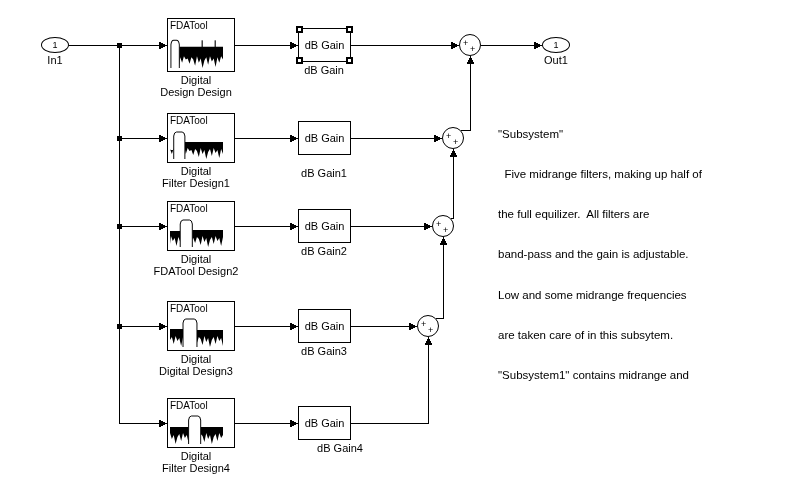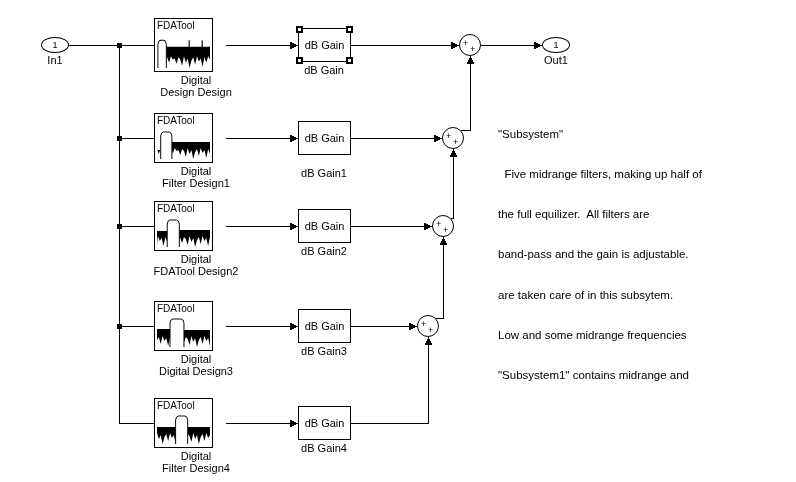--- a/index.html
+++ b/index.html
@@ -1,20 +1,20 @@
 <!DOCTYPE html>
 <html><head>
 <meta charset="utf-8">
 <style>
   html,body{margin:0;padding:0;background:#fff}
   .canvas{position:relative;width:796px;height:482px;background:#ffffff;
           font-family:"Liberation Sans",sans-serif;color:#000;overflow:hidden}
   .wires{position:absolute;left:0;top:0;width:796px;height:482px}
   .block{position:absolute;background:#fff;border:1px solid #000;box-sizing:border-box}
-  .fda{left:154px;width:59px}
+  .fda{left:167px;width:68px}
   .fda-title{font-size:10px;line-height:12px;padding:1px 0 0 2px;white-space:nowrap}
   .fda-graph{display:block;position:absolute;left:2px;bottom:2px;width:53px;height:32px}
   .gain{left:298px;width:53px;height:34px;display:flex;align-items:center;justify-content:center;
         font-size:11px;white-space:nowrap}
   .label{position:absolute;font-size:11px;line-height:12px;text-align:center;white-space:nowrap;width:120px}
   .port{position:absolute;width:28px;height:16px;border:1px solid #000;border-radius:50%;
         box-sizing:border-box;background:#fff;display:flex;align-items:center;justify-content:center;
         font-size:9px;line-height:9px}
   .sum{position:absolute;width:22px;height:22px;border:1px solid #000;border-radius:50%;
        box-sizing:border-box;background:#fff}
@@ -175,21 +175,21 @@
   <div class="label" style="left:264px;top:245px">dB Gain2</div>
 
   <div class="block gain" style="top:309px">
     <span>dB Gain</span>
   </div>
   <div class="label" style="left:264px;top:345px">dB Gain3</div>
 
   <div class="block gain" style="top:406px">
     <span>dB Gain</span>
   </div>
-  <div class="label" style="left:264px;top:442px">dB Gain4</div>
+  <div class="label" style="left:280px;top:442px">dB Gain4</div>
 
   <div class="sum" style="left:459px;top:34px">
     <span class="plus-a">+</span>
     <span class="plus-b">+</span>
   </div>
   <div class="sum" style="left:442px;top:127px">
     <span class="plus-a">+</span>
     <span class="plus-b">+</span>
   </div>
   <div class="sum" style="left:432px;top:215px">
@@ -199,18 +199,18 @@
   <div class="sum" style="left:417px;top:315px">
     <span class="plus-a">+</span>
     <span class="plus-b">+</span>
   </div>
 
   <div class="annotation">
     <div>"Subsystem"</div>
     <div>  Five midrange filters, making up half of</div>
     <div>the full equilizer.  All filters are</div>
     <div>band-pass and the gain is adjustable.</div>
+    <div>Low and some midrange frequencies</div>
     <div>are taken care of in this subsytem.</div>
-    <div>Low and some midrange frequencies</div>
     <div>"Subsystem1" contains midrange and</div>
   </div>
 
 </div>
 
 </body></html>

